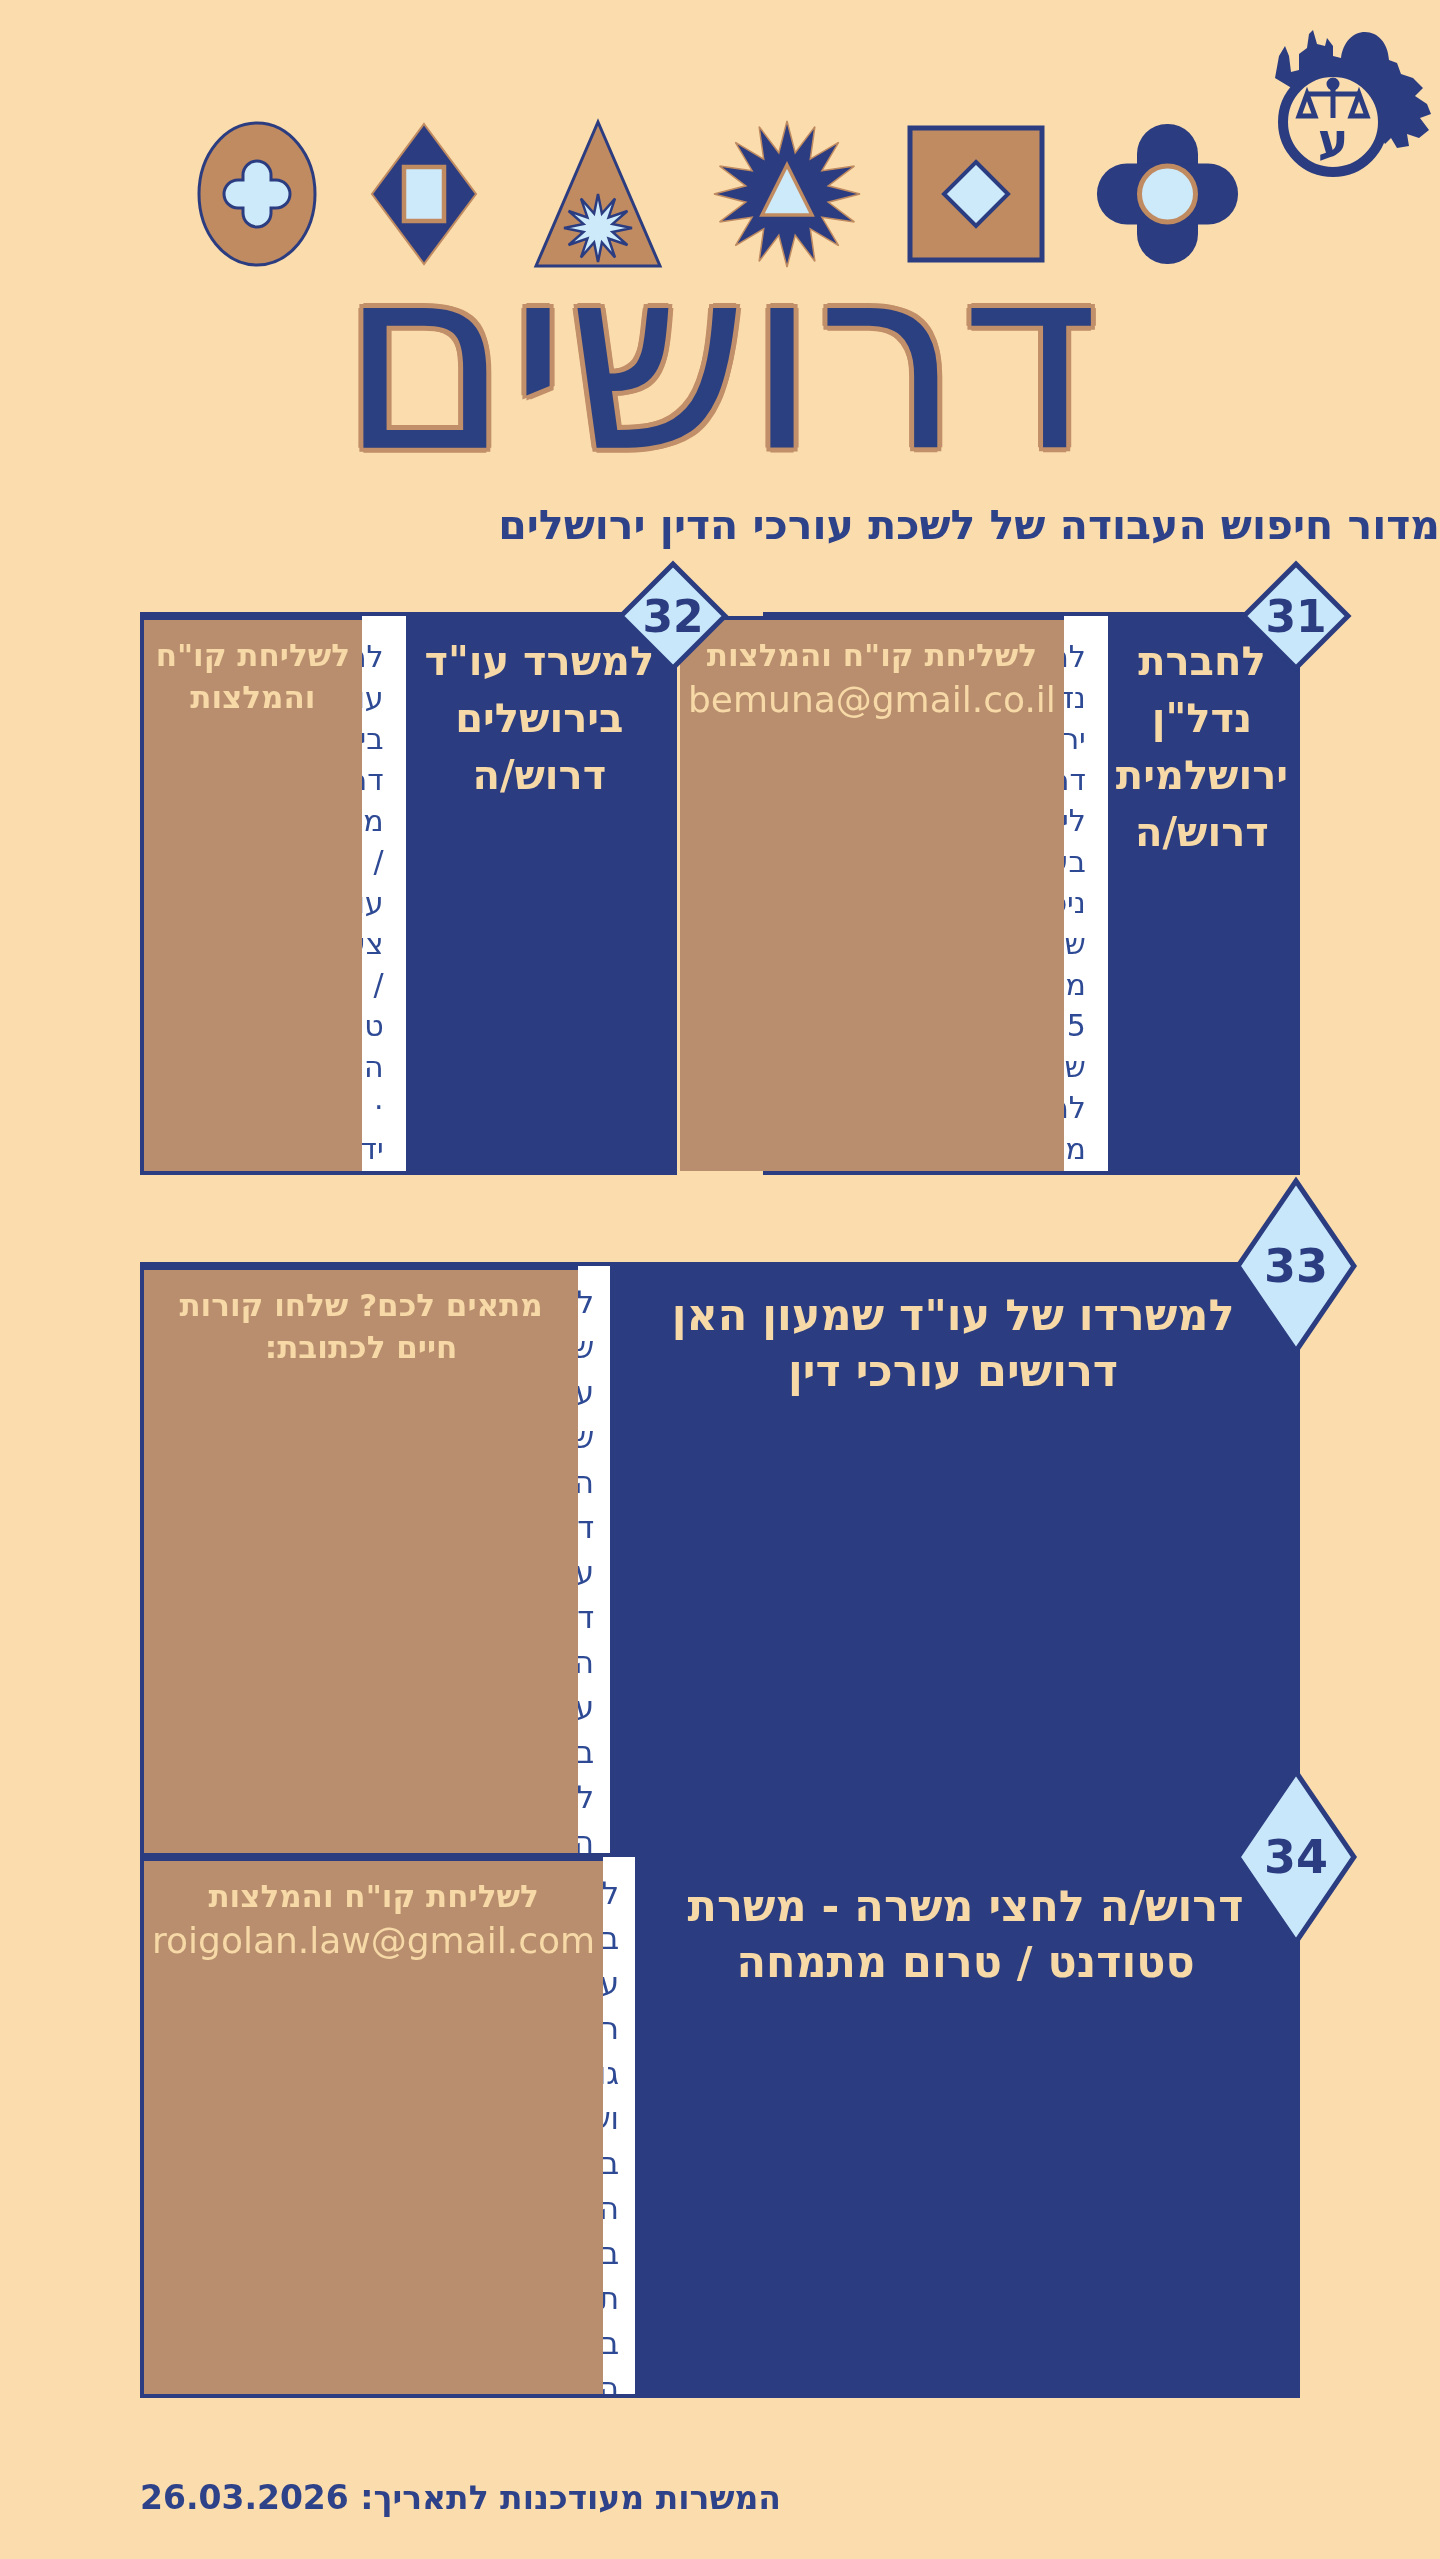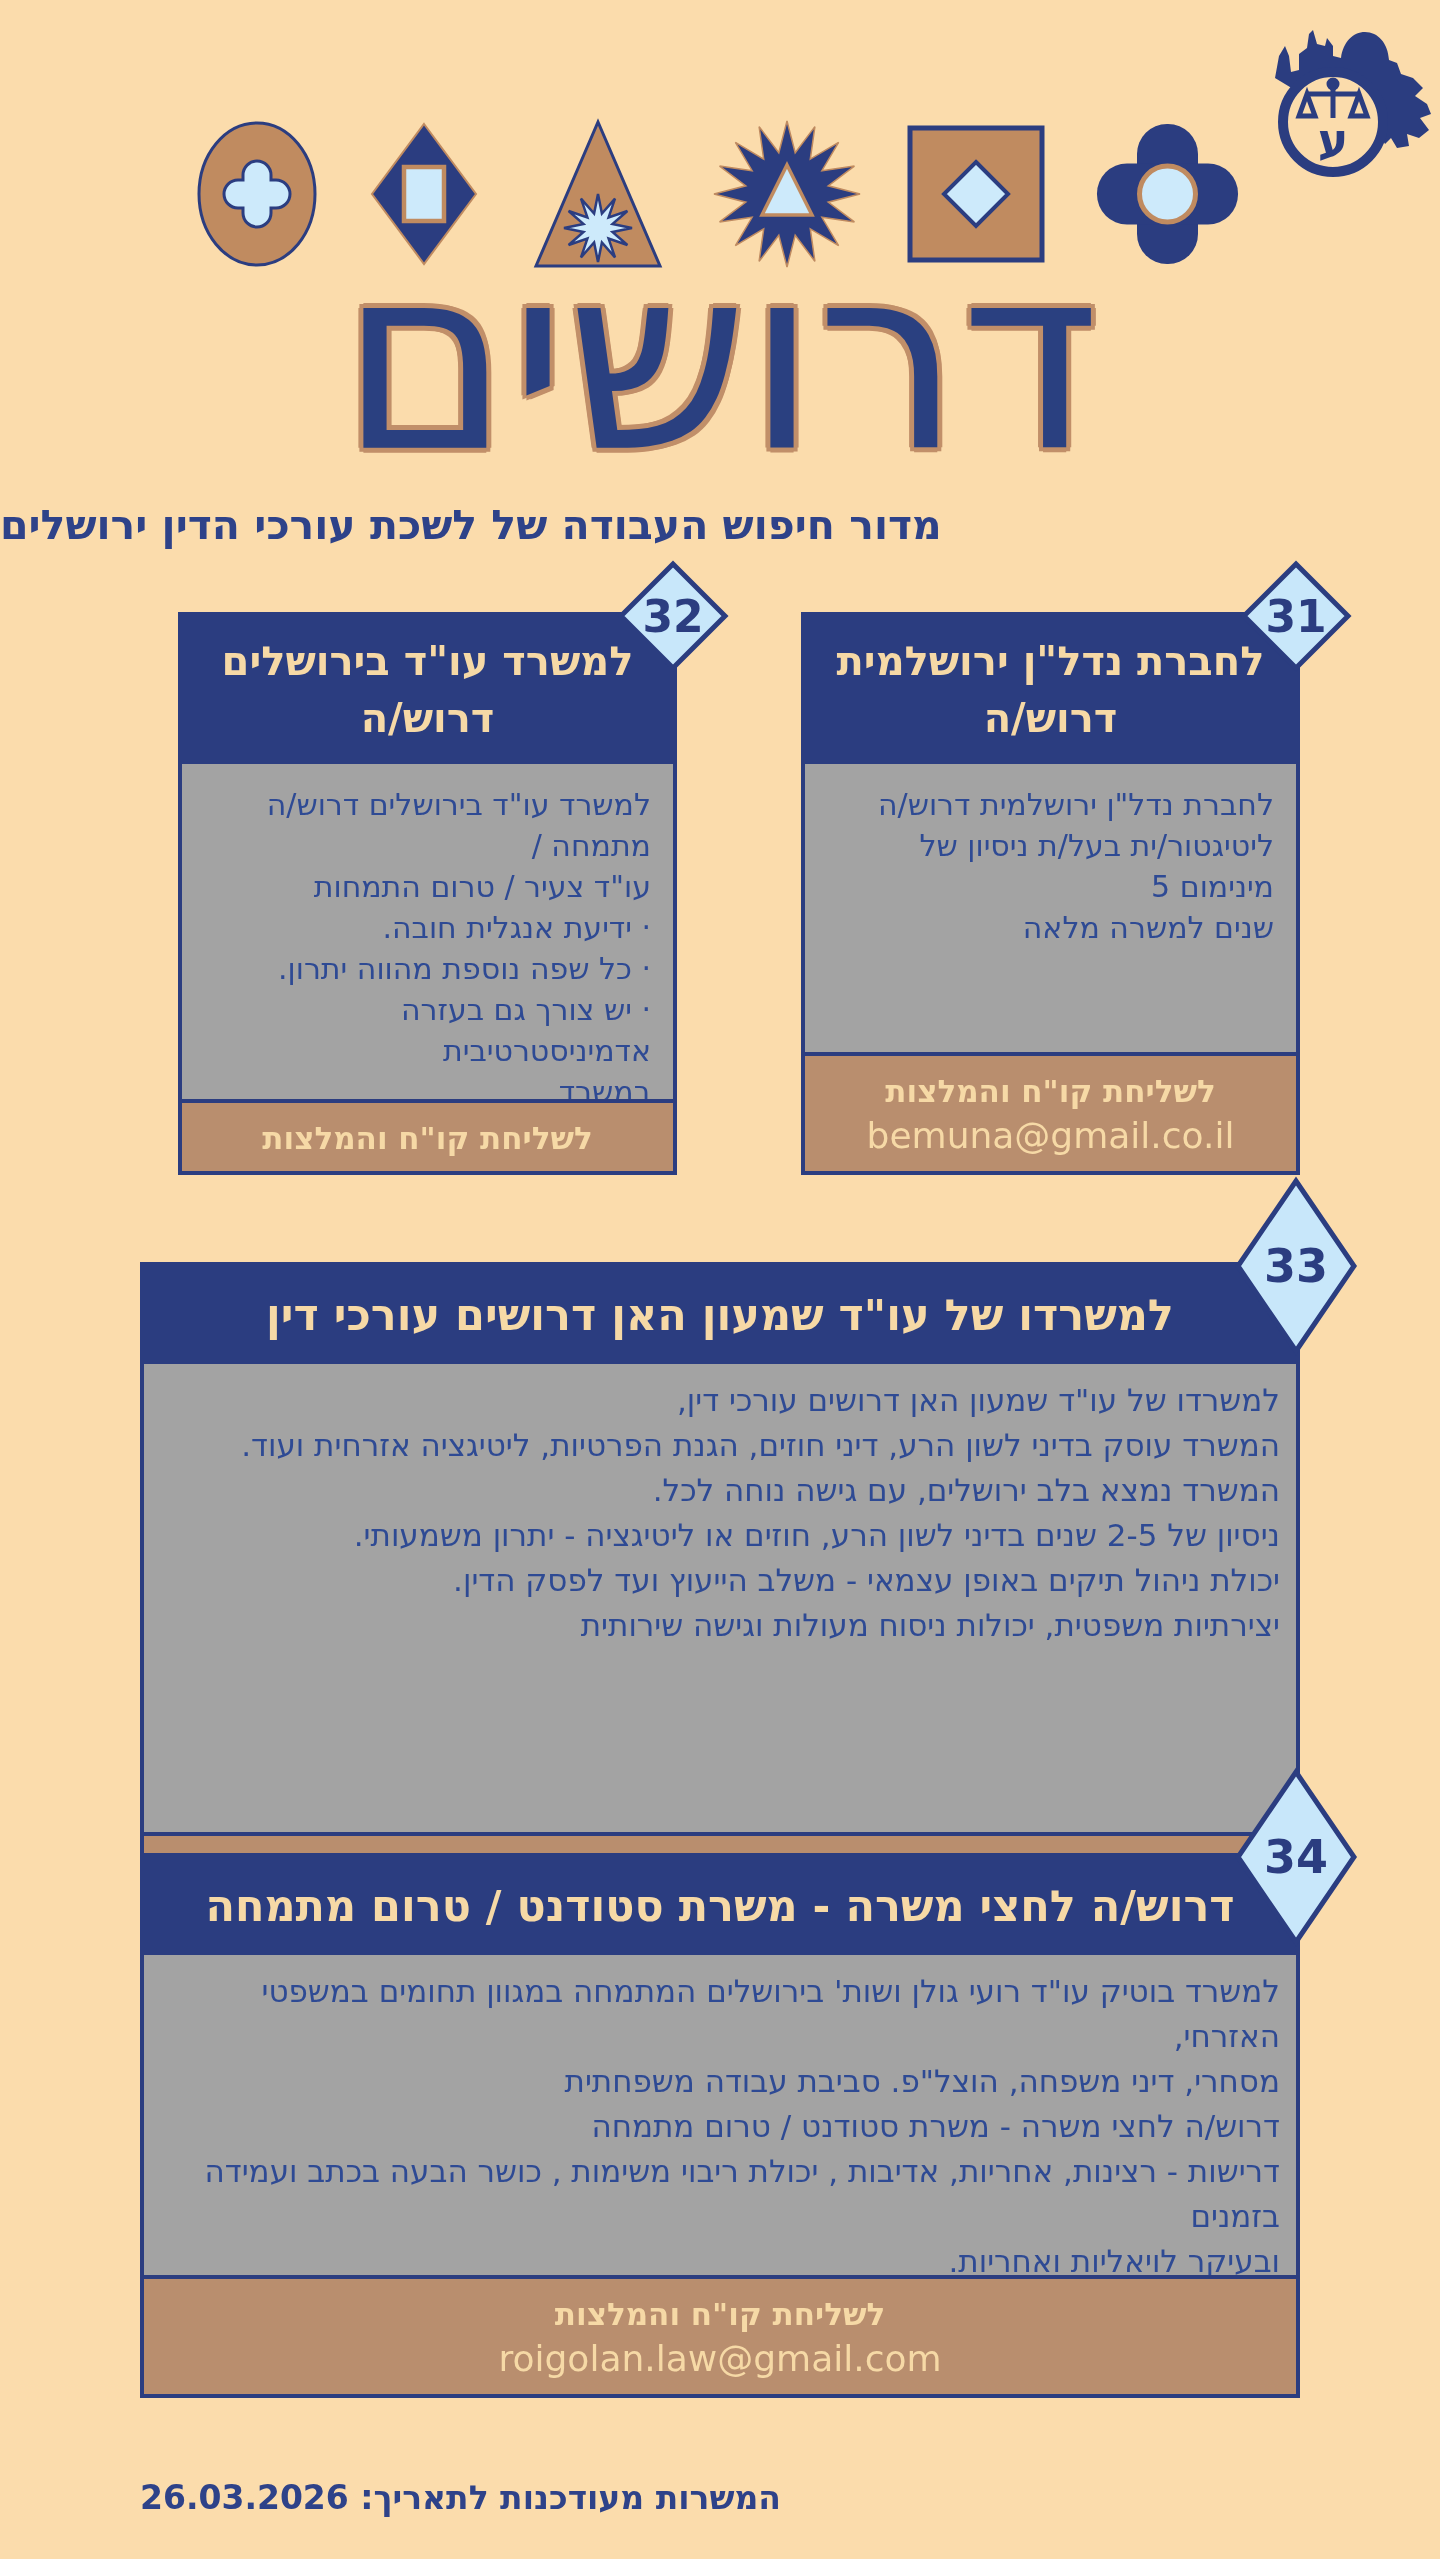--- a/index.html
+++ b/index.html
@@ -13,28 +13,28 @@
   .shapes-row svg{display:block;}
 
   
   .logo{position:absolute;top:16px;right:0px;}
 
   
   .page-title{position:absolute;top:228px;left:0;width:100%;margin:0;text-align:center;
       font-size:255px;line-height:262px;font-weight:normal;color:#2A4080;
       text-shadow:5px 0 #C18F69,-5px 0 #C18F69,0 5px #C18F69,0 -5px #C18F69,
                   4px 4px #C18F69,-4px -4px #C18F69,4px -4px #C18F69,-4px 4px #C18F69;}
-  .page-subtitle{position:absolute;top:500px;left:0;width:100%;text-align:left;
+  .page-subtitle{position:absolute;top:500px;left:0;width:100%;text-align:right;
       font-size:41px;line-height:50px;font-weight:bold;color:#2E4289;}
 
   
   .jobs-row{position:absolute;top:612px;right:140px;width:1160px;display:flex;gap:86px;}
   .jobs-row .card{width:537px;height:563px;}
-  .card{position:relative;background:#a3a3a3;border:4px solid #2B3D80;box-sizing:border-box;
-        display:flex;flex-direction:column;margin-left:38px;}
+  .card{position:relative;background:#ffffff;border:4px solid #2B3D80;box-sizing:border-box;
+        display:flex;flex-direction:row;}
   .card-33{position:absolute;top:1262px;right:140px;width:1160px;height:646px;}
   .card-34{position:absolute;top:1853px;right:140px;width:1160px;height:545px;}
 
   .card-header{background:#2B3D80;color:#F6D9A6;text-align:center;font-weight:bold;
                white-space:pre-line;}
   .jobs-row .card-header{font-size:40px;line-height:57px;padding:17px 8px;}
   .full .card-header{font-size:43px;line-height:56px;padding:21px 8px;}
 
   .card-body{flex:1;color:#2E4A94;text-align:right;white-space:pre-line;overflow:hidden;}
   .jobs-row .card-body{font-size:30px;line-height:41px;padding:20px 22px 8px;}

